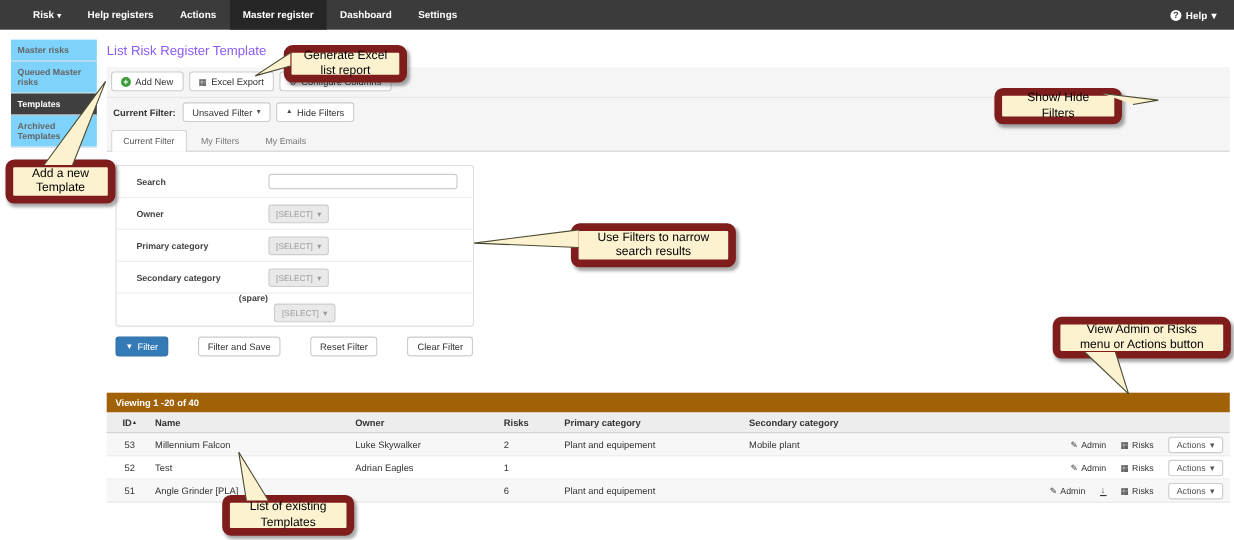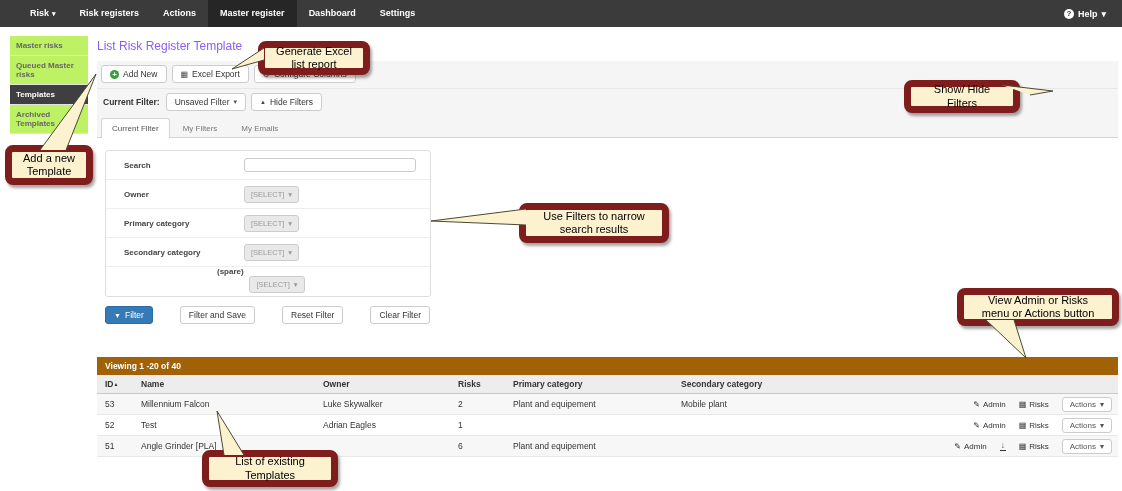--- a/index.html
+++ b/index.html
@@ -9,21 +9,21 @@
   
   .navbar { position:absolute; top:0; left:0; right:0; height:27px; background:#3b3b3b; display:flex; align-items:stretch; padding-left:18px; z-index:5; }
   .nav-item { color:#fff; font-size:9px; font-weight:bold; padding:0 12px; line-height:27px; cursor:default; }
   .nav-item .caret { font-size:7px; margin-left:3px; }
   .nav-item.active { background:#262626; }
   .nav-right { margin-left:auto; margin-right:16px; display:flex; align-items:center; gap:4px; color:#fff; font-size:9px; font-weight:bold; }
   .help-circle { display:inline-block; width:10px; height:10px; border-radius:50%; background:#fff; color:#3b3b3b; font-size:8px; line-height:10px; text-align:center; font-weight:bold; }
 
   
   .sidebar { position:absolute; left:10px; top:36px; width:78px; z-index:2; }
-  .side-item { background:#bef264; color:#666; font-size:8px; font-weight:bold; padding:5px 6px; border-bottom:1px solid #e3e3e3; cursor:default; }
+  .side-item { background:#7dd3fc; color:#666; font-size:8px; font-weight:bold; padding:5px 6px; border-bottom:1px solid #e3e3e3; cursor:default; }
   .side-item.active { background:#3f3f3f; color:#fff; }
 
   
   .main { position:absolute; left:97px; top:33px; width:1021px; z-index:1; }
   .page-title { font-size:12px; font-weight:normal; color:#8b5cf6; margin:6px 0 8px 0; }
 
   .band { background:#f5f5f5; }
   .band-row1 { display:flex; align-items:center; padding:4px 4px 5px 4px; border-bottom:1px solid #e7e7e7; }
   .band-row2 { display:flex; align-items:center; padding:4px 4px 3px 4px; }
   .band-row2 .lbl { font-size:8.5px; font-weight:bold; color:#333; margin:0 6px 0 2px; }
@@ -53,21 +53,21 @@
   .btn-primary { background:#337ab7; border-color:#2e6da4; color:#fff; }
   .icon-funnel { font-size:7px; }
 
   
   .table-wrap { margin-top:33px; }
   .summary-bar { background:#a16207; color:#fff; font-weight:bold; font-size:8.5px; padding:4px 8px; }
   .trow { display:flex; align-items:center; font-size:8.5px; color:#333; height:21px; border-bottom:1px solid #e8e8e8; background:#fff; }
   .trow.head { background:#ededed; font-weight:bold; border-bottom:1px solid #c9c9c9; height:19px; }
   .trow.striped { background:#f7f7f7; }
   .cell { padding-left:8px; overflow:hidden; white-space:nowrap; }
-  .col-id { width:36px; display:flex; justify-content:flex-start; align-items:center; padding-right:2px; }
+  .col-id { width:36px; display:flex; justify-content:center; align-items:center; padding-right:2px; }
   .col-name { width:182px; }
   .col-owner { width:135px; }
   .col-risks { width:55px; }
   .col-primary { width:168px; }
   .col-secondary { width:230px; }
   .col-actions { flex:1; display:flex; justify-content:flex-end; align-items:center; gap:13px; padding-right:6px; }
   .sort-asc { font-size:5px; color:#333; }
   .row-link { display:inline-flex; align-items:center; gap:3px; font-size:8px; color:#333; cursor:pointer; }
   .icon-pencil { font-size:8px; }
   .icon-risks-grid { font-size:8px; }
@@ -78,21 +78,21 @@
   .callout { position:absolute; background:#fcf2cf; border:7px solid #7f1d1d; border-radius:8px; box-shadow:2px 3px 3px rgba(0,0,0,0.35); font-size:11px; color:#000; text-align:center; display:flex; flex-direction:column; justify-content:center; line-height:1.2; z-index:50; padding:2px 6px; }
   #pointer-overlay { position:absolute; top:0; left:0; width:1122px; height:491px; z-index:55; pointer-events:none; }
 </style>
 </head>
 <body>
 
 <div id="root">
 
   <div class="navbar">
     <div class="nav-item"><span>Risk</span><span class="caret">▾</span></div>
-    <div class="nav-item"><span>Risk registers</span></div>
+    <div class="nav-item"><span>Help registers</span></div>
     <div class="nav-item"><span>Actions</span></div>
     <div class="nav-item active"><span>Master register</span></div>
     <div class="nav-item"><span>Dashboard</span></div>
     <div class="nav-item"><span>Settings</span></div>
     <div class="nav-right">
       <span class="help-circle">?</span>
       <span>Help</span>
       <span class="caret">▾</span>
     </div>
   </div>
@@ -280,33 +280,33 @@
   </div>
 
   <div class="callout" style="left:258px; top:41px; width:112px; height:34px;">
     <span>Generate  Excel</span>
     <span>list report</span>
   </div>
   <div class="callout" style="left:904px; top:80px; width:116px; height:33px;">
     <span>Show/ Hide</span>
     <span>Filters</span>
   </div>
-  <div class="callout" style="left:5px; top:145px; width:88px; height:40px;">
+  <div class="callout" style="left:5px; top:145px; width:100px; height:40px;">
     <span>Add a new</span>
     <span>Template</span>
   </div>
   <div class="callout" style="left:519px; top:203px; width:150px; height:40px;">
     <span>Use Filters to narrow</span>
     <span>search results</span>
   </div>
   <div class="callout" style="left:957px; top:288px; width:162px; height:38px;">
     <span>View Admin or Risks</span>
     <span>menu or Actions button</span>
   </div>
-  <div class="callout" style="left:202px; top:450px; width:136px; height:37px;">
+  <div class="callout" style="left:202px; top:450px; width:120px; height:37px;">
     <span>List of existing</span>
     <span>Templates</span>
   </div>
 
   <svg id="pointer-overlay">
     <g>
       <path d="M232,69 L264,48 L264,60 Z" fill="#fcf2cf" stroke="none"></path>
       <path d="M264,48 L232,69 L264,60" fill="none" stroke="#4a4a33" stroke-width="1"></path>
     </g>
     <g>

